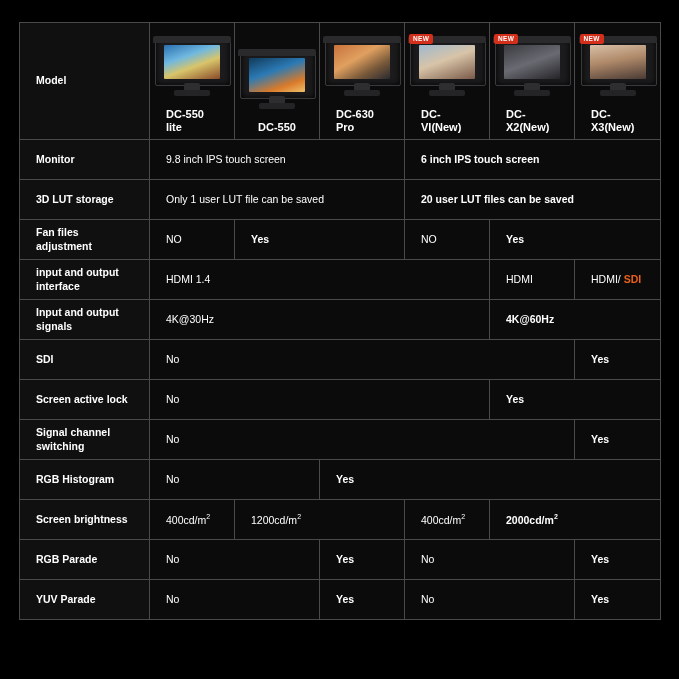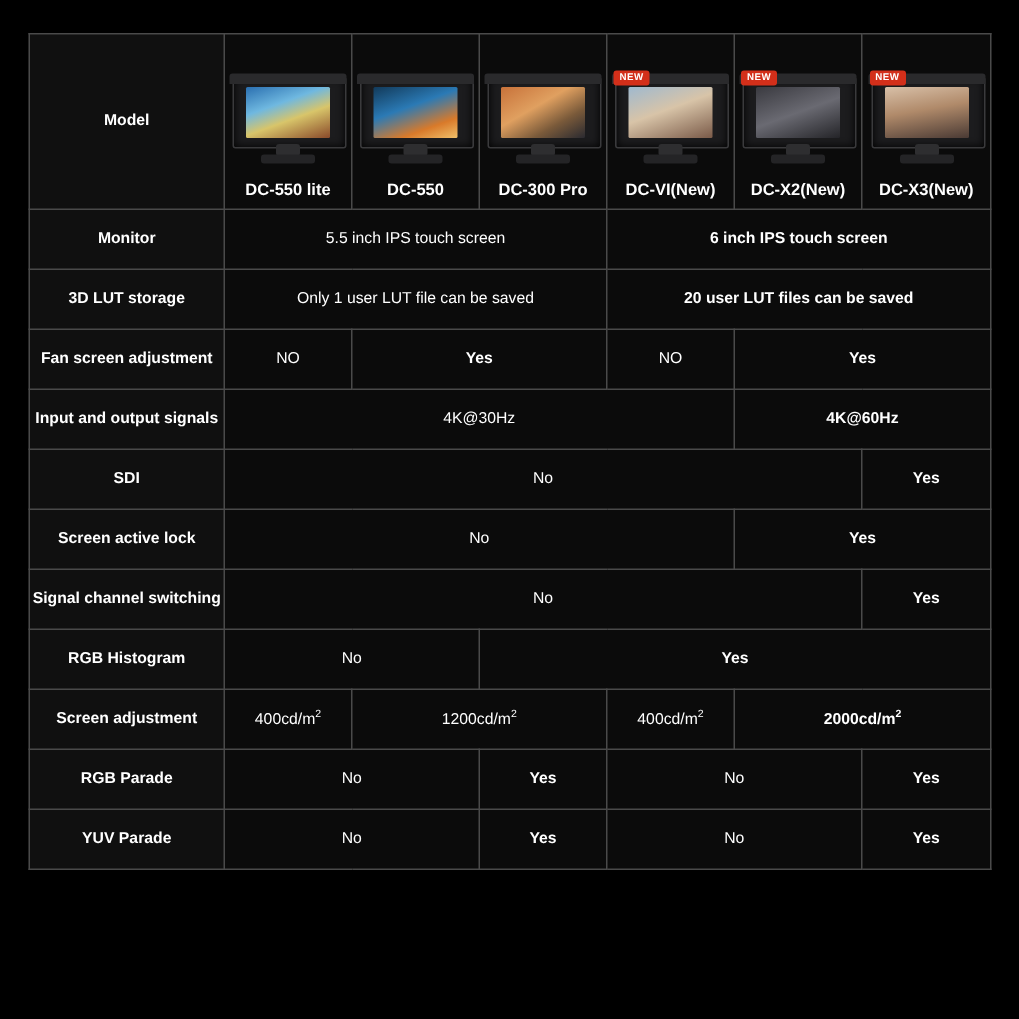--- a/index.html
+++ b/index.html
@@ -23,23 +23,23 @@
     top: 22px;
     width: 641px;
     border-collapse: collapse;
     table-layout: fixed;
     background: #0b0b0b;
   }
   table.spec td {
     border: 1px solid #4a4a4a;
     color: #ffffff;
     font-size: 10.5px;
-    text-align: center;
+    text-align: left;
     vertical-align: middle;
-    padding: 0 0;
+    padding: 0 16px;
     line-height: 1.25;
   }
   td.rowhead {
     font-weight: bold;
     font-size: 10px;
     background: #101010;
     width: 130px;
   }
   .orange-b { color: #e8601c; font-weight: bold; }
   .model-name {
@@ -183,21 +183,21 @@
         </td>
         <td class="prod-cell">
           <div class="prod-wrap">
             <div class="mon">
               <div class="hood"></div>
                 <div class="hood-top"></div>
               <div class="screen scr-c"></div>
                 <div class="stand"></div>
                 <div class="base"></div>
             </div>
-            <div class="model-name">DC-300 Pro</div>
+            <div class="model-name">DC-630 Pro</div>
           </div>
         </td>
         <td class="prod-cell">
           <div class="prod-wrap">
             <div class="mon">
               <div class="new-badge">NEW</div>
               <div class="hood"></div>
                 <div class="hood-top"></div>
               <div class="screen scr-d"></div>
                 <div class="stand"></div>
@@ -229,38 +229,46 @@
                 <div class="stand"></div>
                 <div class="base"></div>
             </div>
             <div class="model-name">DC-X3(New)</div>
           </div>
         </td>
       </tr>
 
       <tr style="height:40px">
         <td class="rowhead">Monitor</td>
-        <td colspan="3" class="fs11">5.5 inch IPS touch screen</td>
+        <td colspan="3" class="fs11">9.8 inch IPS touch screen</td>
         <td colspan="3" class="orange-b fs13">6 inch IPS touch screen</td>
       </tr>
 
       <tr style="height:40px">
         <td class="rowhead">3D LUT storage</td>
         <td colspan="3" class="fs11">Only 1 user LUT file can be saved</td>
         <td colspan="3" class="orange-b fs13">20 user LUT files can be saved</td>
       </tr>
 
       <tr style="height:40px">
-        <td class="rowhead">Fan screen adjustment</td>
+        <td class="rowhead">Fan files adjustment</td>
         <td class="fs11">NO</td>
         <td colspan="2" class="orange-b fs13">Yes</td>
         <td class="fs11">NO</td>
         <td colspan="2" class="orange-b fs13">Yes</td>
       </tr>
 
+      <tr style="height:40px">
+        <td class="rowhead">input and output interface</td>
+        <td colspan="4" class="fs11">HDMI 1.4</td>
+        <td class="fs11">HDMI</td>
+        <td class="fs11">
+          <span>HDMI/ <span class="orange-b">SDI</span></span>
+        </td>
+      </tr>
 
       <tr style="height:40px">
         <td class="rowhead">Input and output signals</td>
         <td colspan="4" class="fs11">4K@30Hz</td>
         <td colspan="2" class="orange-b fs13">4K@60Hz</td>
       </tr>
 
       <tr style="height:40px">
         <td class="rowhead">SDI</td>
         <td colspan="5" class="fs11">No</td>
@@ -280,21 +288,21 @@
       </tr>
 
 
       <tr style="height:40px">
         <td class="rowhead">RGB Histogram</td>
         <td colspan="2" class="fs11">No</td>
         <td colspan="4" class="orange-b fs13">Yes</td>
       </tr>
 
       <tr style="height:40px">
-        <td class="rowhead">Screen adjustment</td>
+        <td class="rowhead">Screen brightness</td>
         <td class="fs11">400cd/m<sup>2</sup></td>
         <td colspan="2" class="fs11">1200cd/m<sup>2</sup></td>
         <td class="fs11">400cd/m<sup>2</sup></td>
         <td colspan="2" class="orange-b fs13">2000cd/m<sup>2</sup></td>
       </tr>
 
       <tr style="height:40px">
         <td class="rowhead">RGB Parade</td>
         <td colspan="2" class="fs11">No</td>
         <td class="orange-b fs13">Yes</td>

